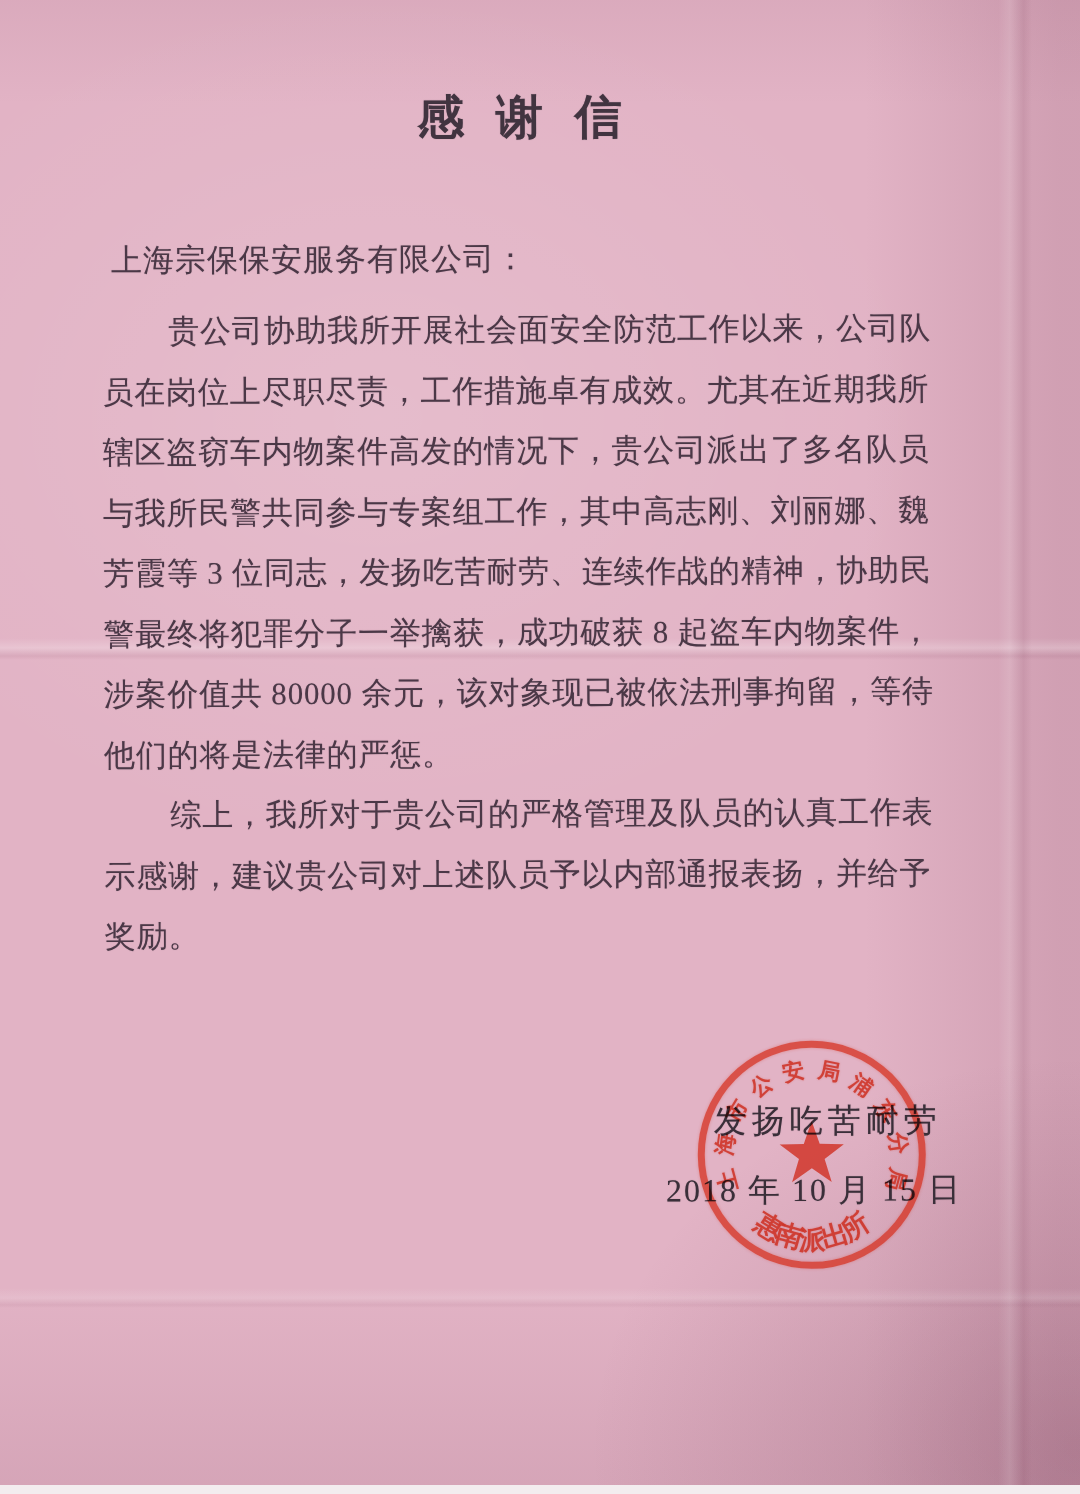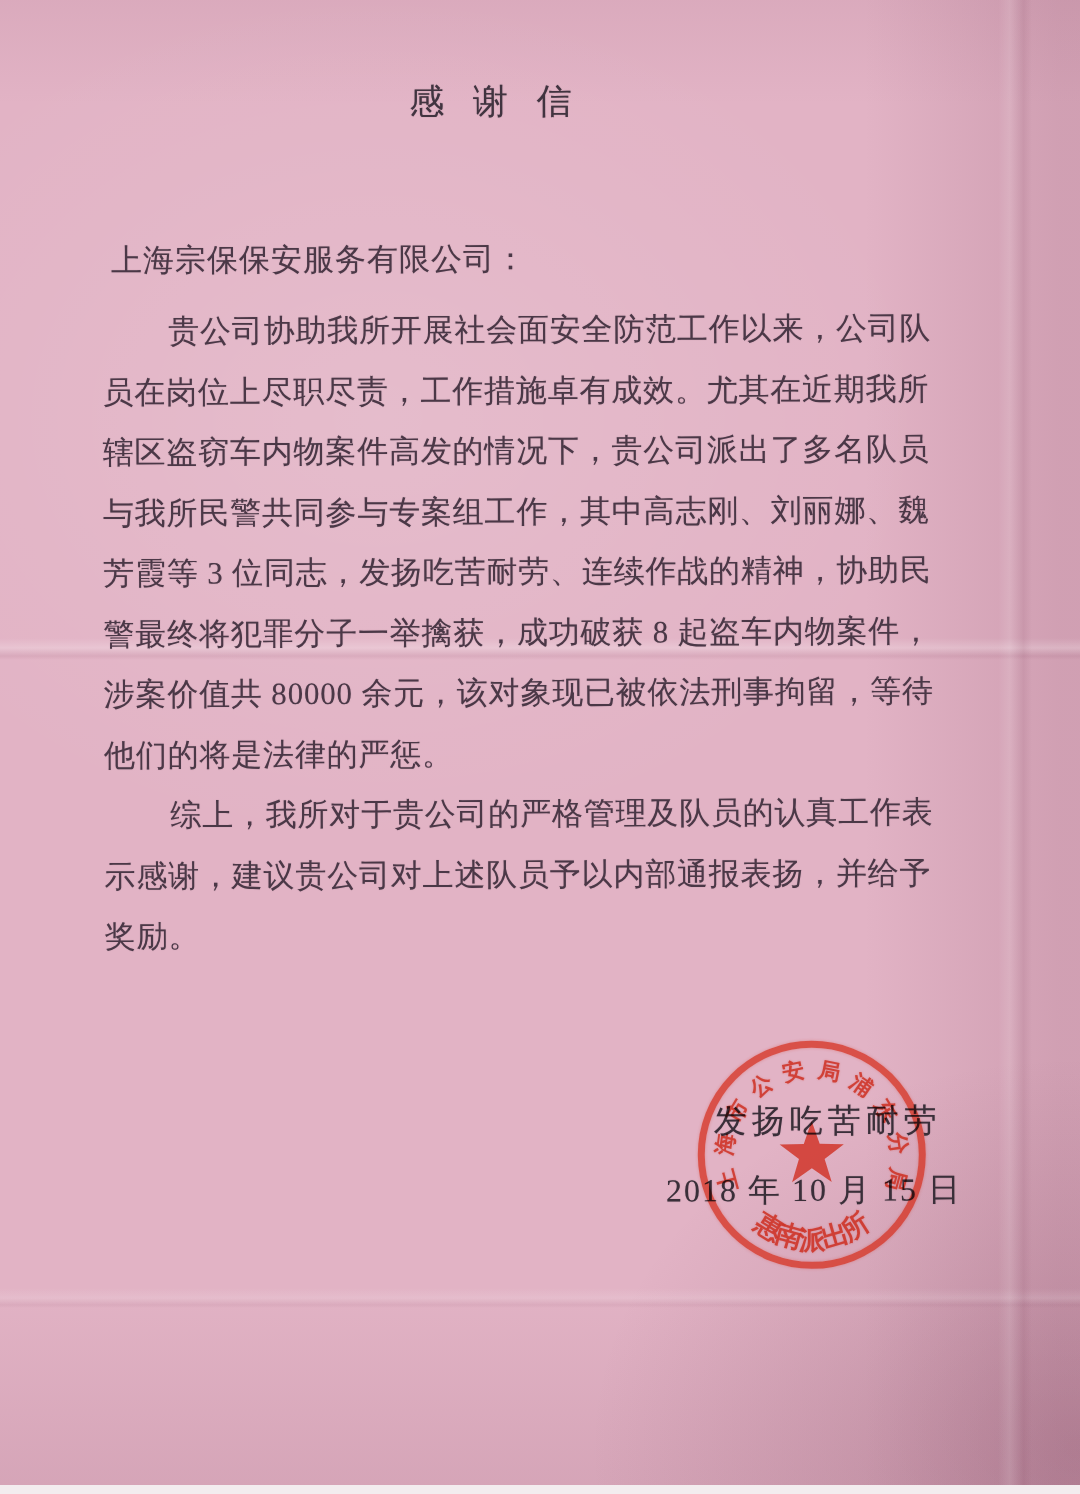--- a/index.html
+++ b/index.html
@@ -22,22 +22,22 @@
     background: linear-gradient(180deg, rgba(255,255,255,0) 0%, rgba(255,255,255,0.22) 45%, rgba(130,70,96,0.10) 82%, rgba(130,70,96,0) 100%); }
   .crease-h2 { top: 1288px; height: 20px;
     background: linear-gradient(180deg, rgba(255,255,255,0) 0%, rgba(255,255,255,0.14) 50%, rgba(130,70,96,0.07) 85%, rgba(130,70,96,0) 100%); }
   .crease-v  { position: absolute; top: 0; left: 998px; width: 34px; height: 100%; pointer-events: none;
     background: linear-gradient(90deg, rgba(255,255,255,0) 0%, rgba(255,255,255,0.12) 35%, rgba(125,64,90,0.12) 75%, rgba(125,64,90,0) 100%); }
   .photo-edge { position: absolute; left: 0; bottom: 0; width: 100%; height: 9px; background: #f3edef; }
 
   .letter { position: absolute; inset: 0; transform: rotate(-0.25deg); color: #4b3847; }
 
   .title {
-    position: absolute; left: 412px; top: 78px; margin: 0;
-    font-size: 35px; font-weight: 400; letter-spacing: 10px; white-space: nowrap;
+    position: absolute; left: 412px; top: 78px; margin: 8px;
+    font-size: 47px; font-weight: 700; letter-spacing: 10px; white-space: nowrap;
     color: #413440; text-shadow: 0 0 1px rgba(65,52,64,0.45);
   }
   .salutation {
     position: absolute; left: 113px; top: 238px;
     font-size: 31px; letter-spacing: 1px; white-space: nowrap;
     text-shadow: 0 0 1px rgba(75,56,71,0.35);
   }
   .body-block { position: absolute; left: 104px; top: 300px; }
   .body-line {
     height: 60.5px; line-height: 60.5px; font-size: 31px; letter-spacing: 0.8px;

